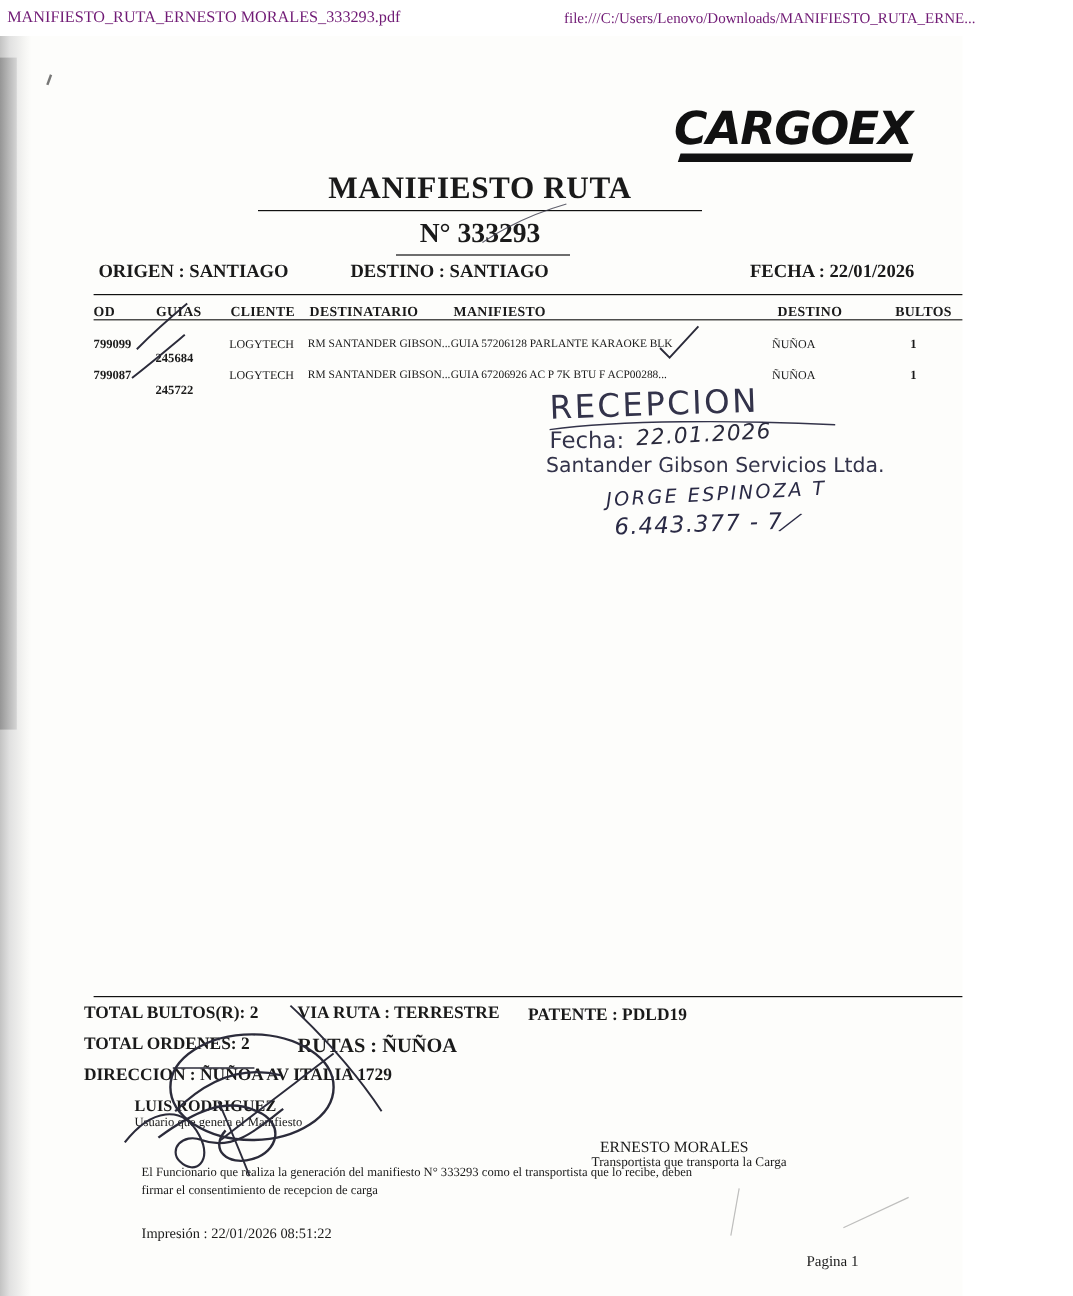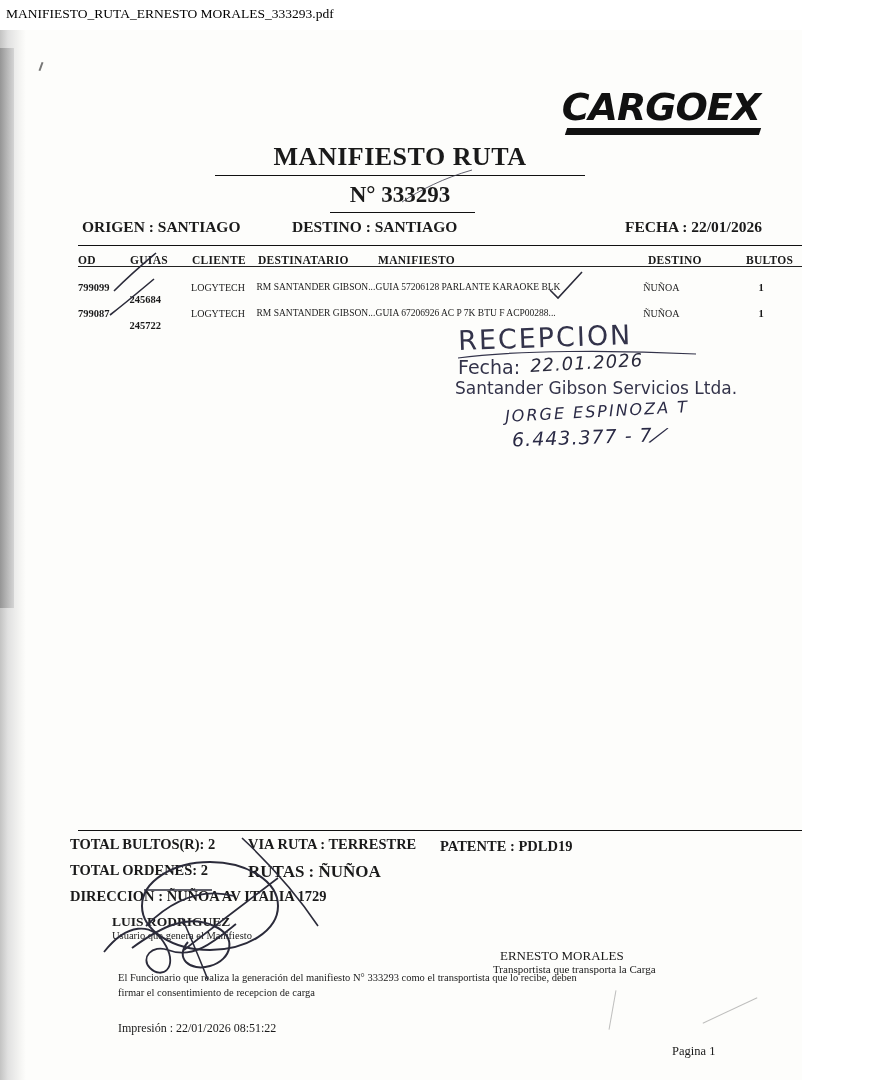--- a/index.html
+++ b/index.html
@@ -17,21 +17,21 @@
   }
 
   
   .viewer-bar {
     position: absolute;
     top: 0; left: 0;
     width: 894px;
     height: 30px;
     font-family: "Liberation Serif", serif;
     font-size: 13.5px;
-    color: #000000;
+    color: #701a75;
   }
   .viewer-title {
     position: absolute;
     left: 6px;
     top: 6px;
     white-space: nowrap;
   }
   .viewer-url {
     position: absolute;
     left: 470px;
@@ -314,20 +314,21 @@
     font-size: 12.5px;
   }
 
   svg.ink { position: absolute; overflow: visible; }
 </style>
 </head>
 <body>
 
 <div class="viewer-bar">
   <div class="viewer-title">MANIFIESTO_RUTA_ERNESTO MORALES_333293.pdf</div>
+  <div class="viewer-url">file:///C:/Users/Lenovo/Downloads/MANIFIESTO_RUTA_ERNE...</div>
 </div>
 
 <div class="sheet">
 
   <div class="scan-edge-left"></div>
   <div class="scan-edge-left2"></div>
   <div class="scan-speck" style="left:40px; top:32px; width:2px; height:9px; transform:rotate(20deg);"></div>
   <div class="scan-speck" style="left:700px; top:980px; width:60px; height:1px; transform:rotate(-25deg); opacity:.35;"></div>
   <div class="scan-speck" style="left:612px; top:960px; width:1px; height:40px; transform:rotate(10deg); opacity:.35;"></div>
 

